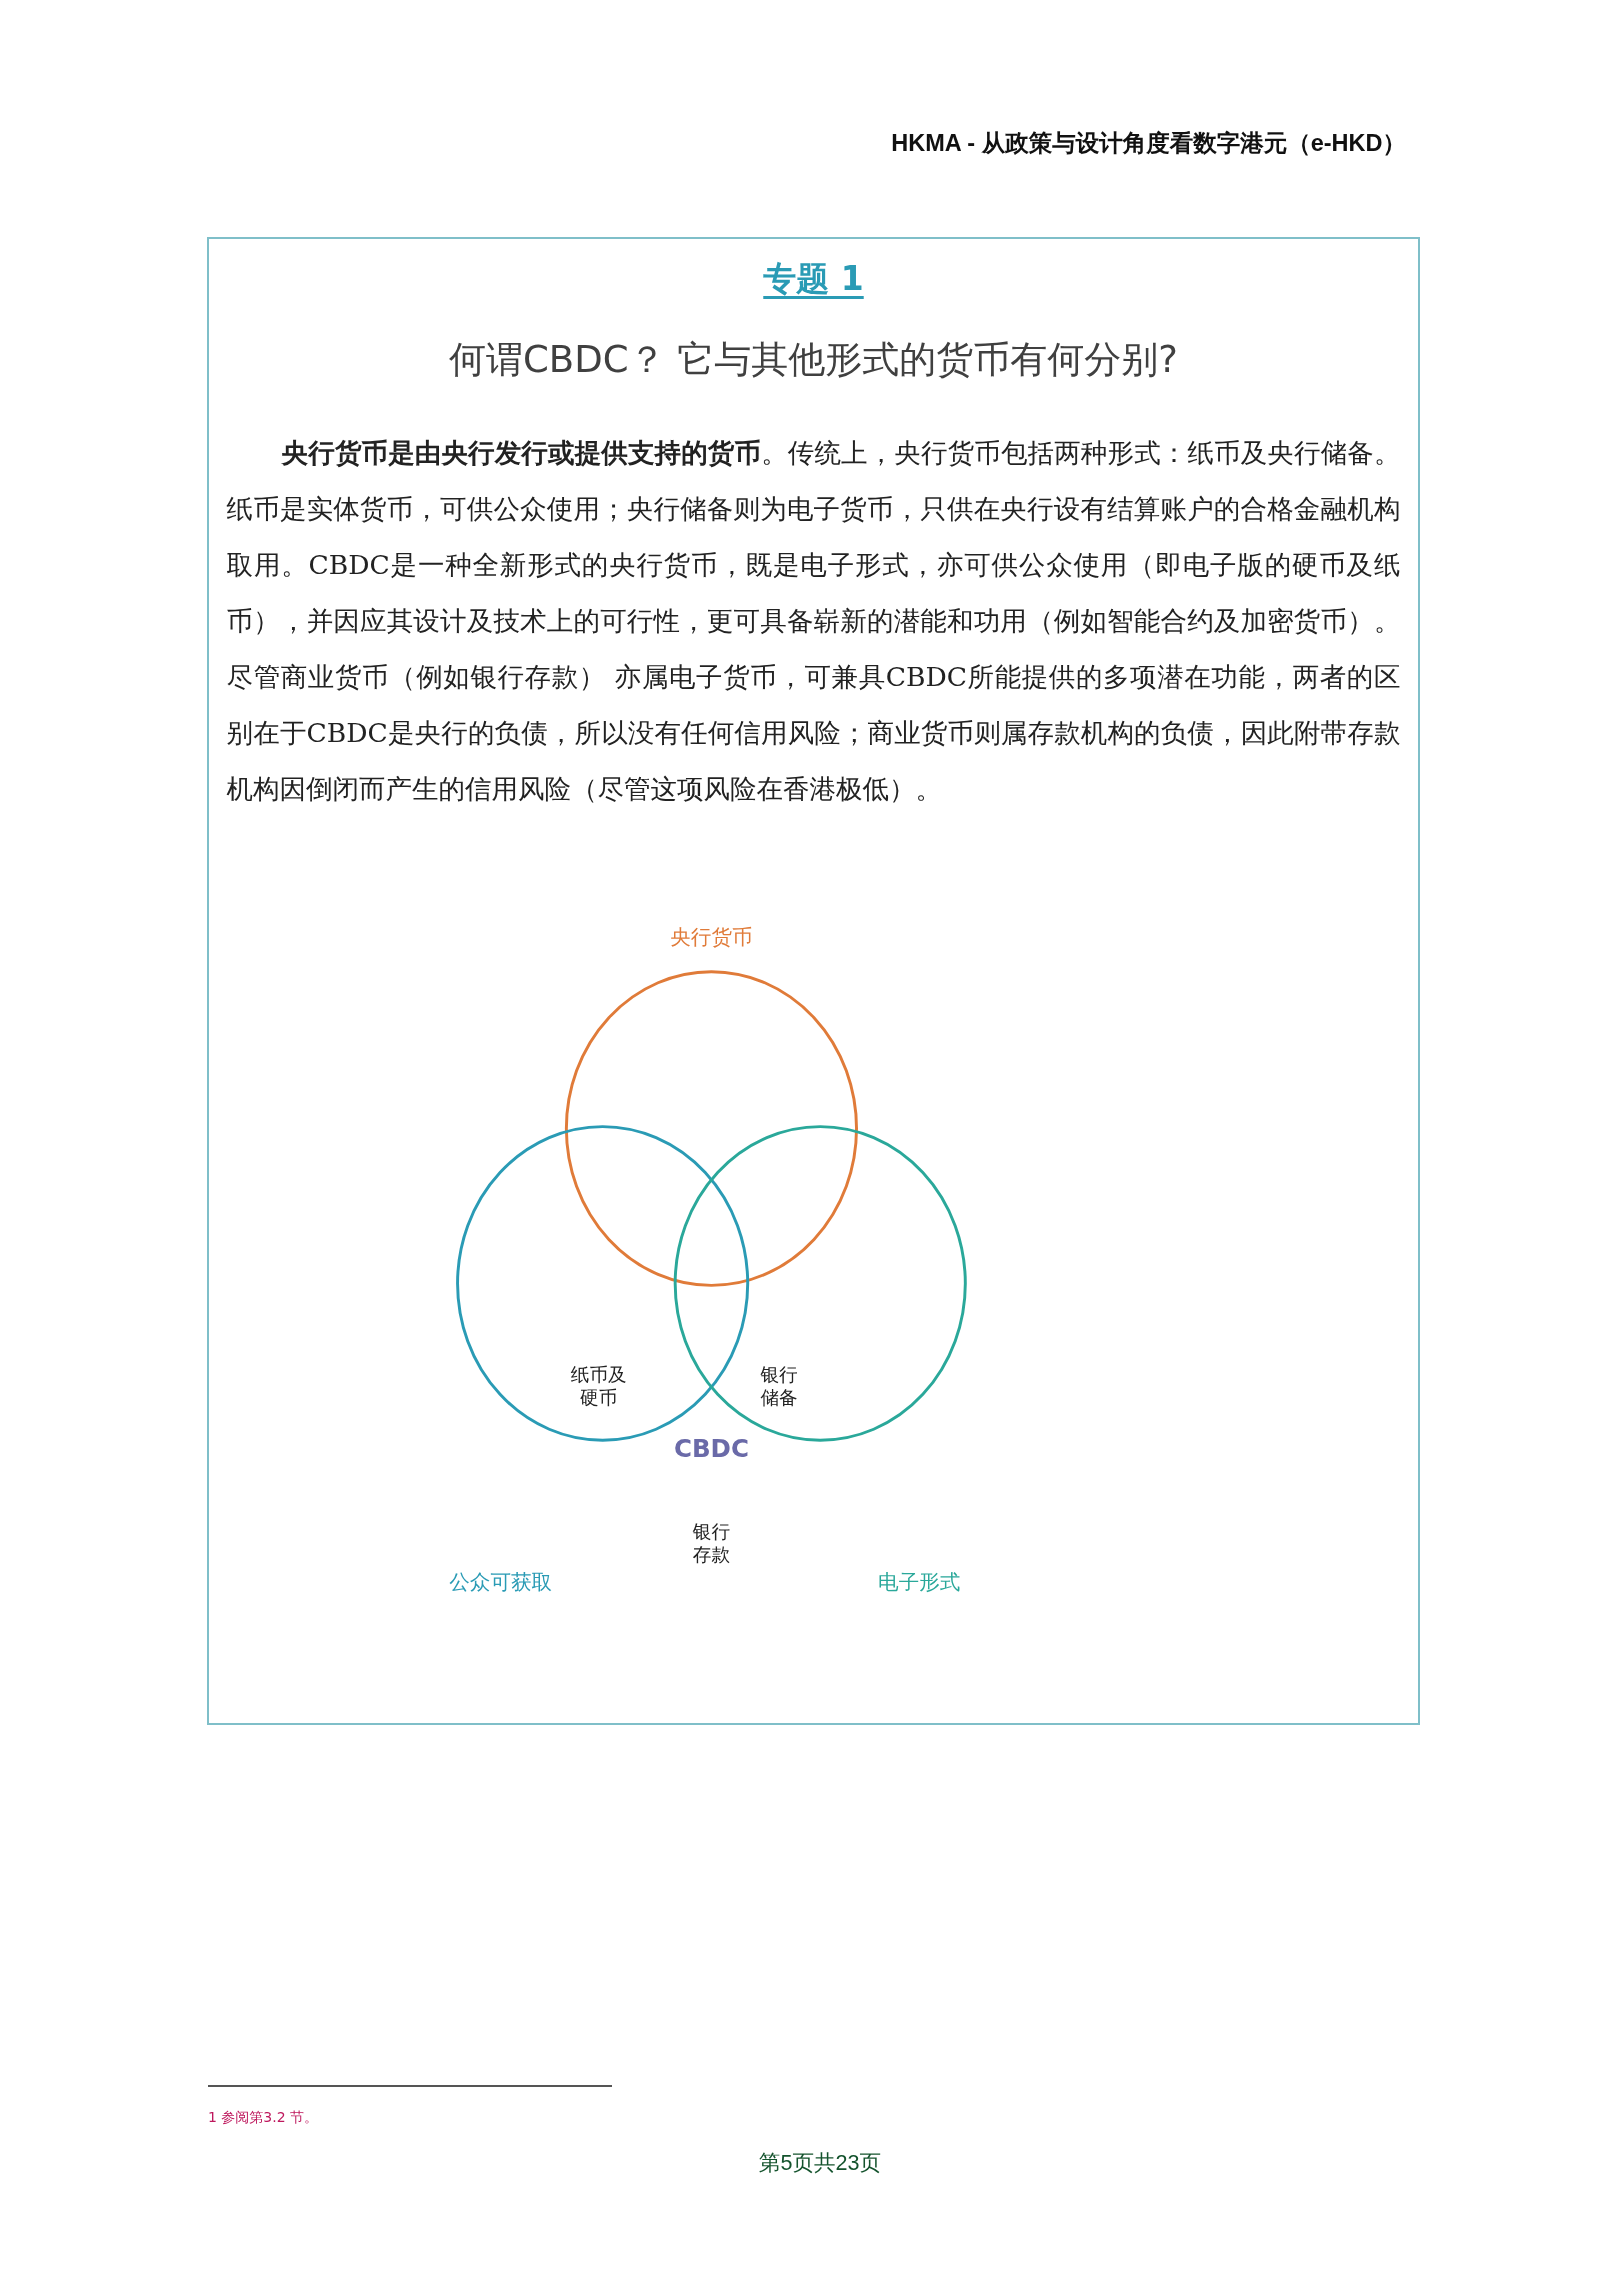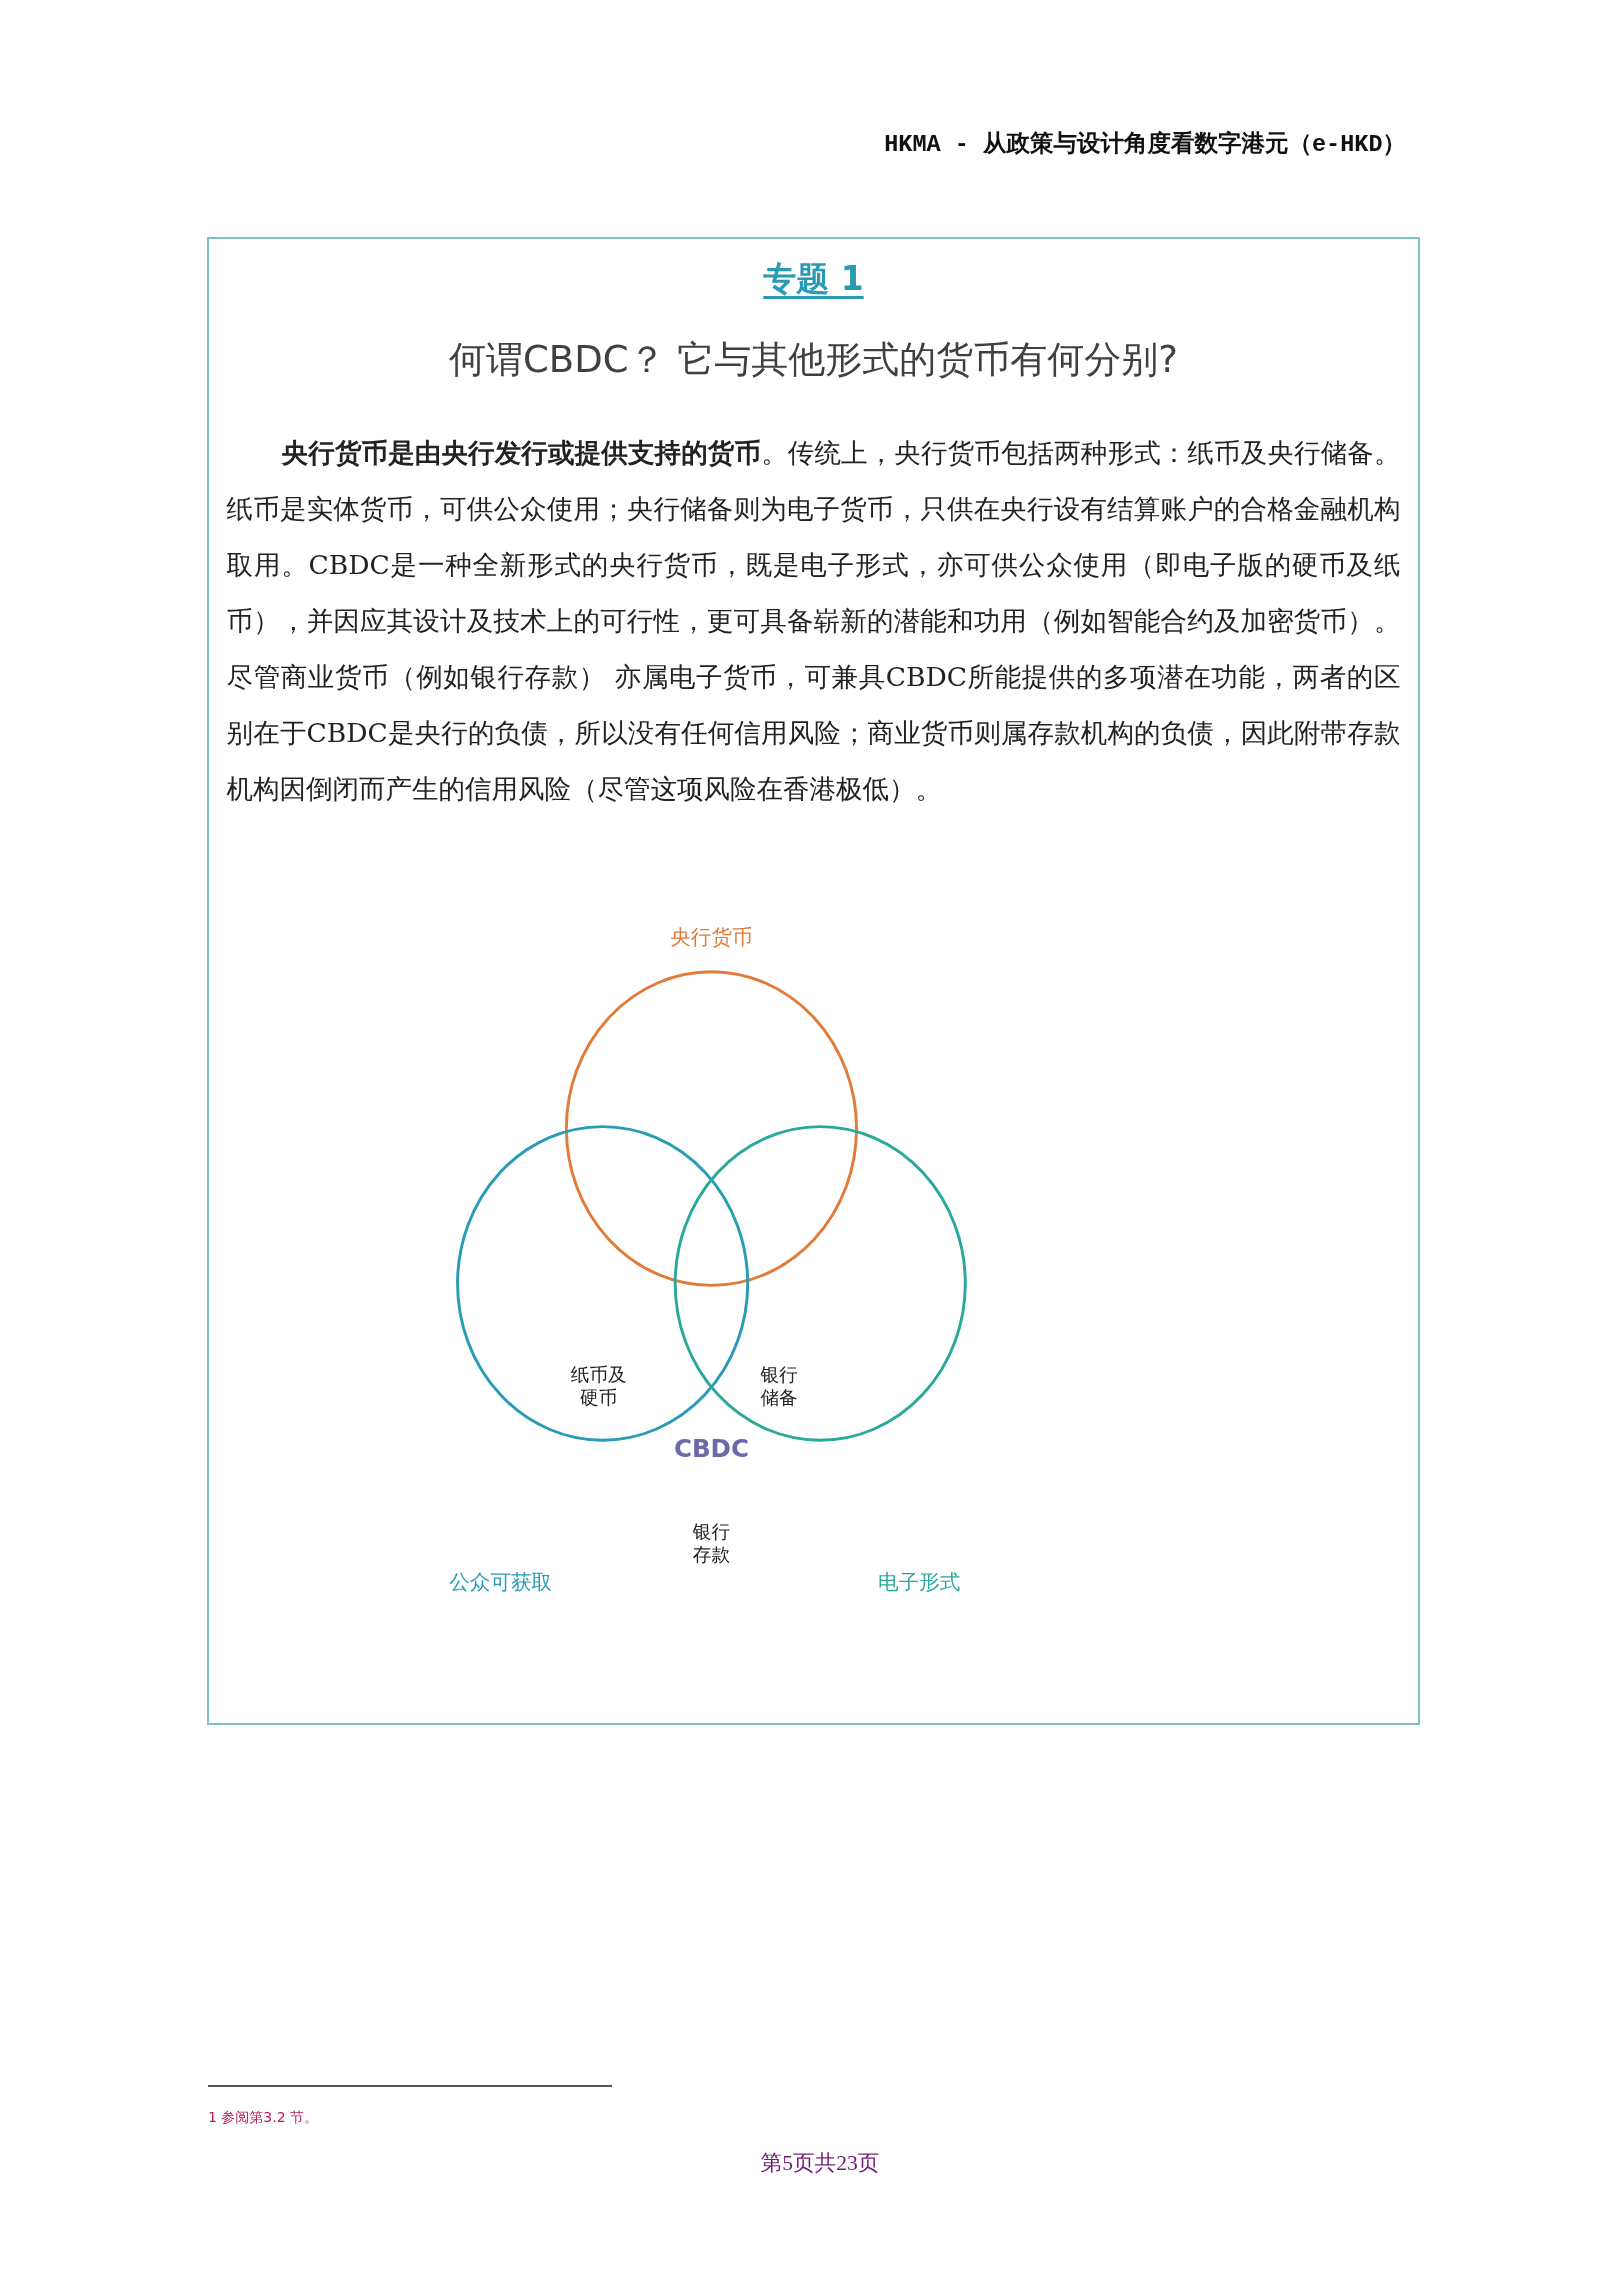--- a/index.html
+++ b/index.html
@@ -1,33 +1,33 @@
 <!DOCTYPE html>
 <html><head>
 <meta charset="utf-8">
 <style>
   html, body { margin:0; padding:0; background:#ffffff; }
   body { width:1620px; height:2292px; position:relative; overflow:hidden; font-family:"DejaVu Serif", serif; color:#1a1a1a; }
-  .header { position:absolute; top:127px; right:214px; font-family:Liberation Mono, monospace; font-weight:bold; font-size:23.5px; color:#111; }
+  .header { position:absolute; top:127px; right:214px; font-family:Liberation Sans, sans-serif; font-weight:bold; font-size:23.5px; color:#111; }
   .box { position:absolute; left:207px; top:237px; width:1213px; height:1488px; border:2.9px solid #7fbfc9; box-sizing:border-box; }
   .topic { position:absolute; left:0; right:0; top:17.6px; text-align:center; }
   .topic span { font-family:"DejaVu Sans", sans-serif; font-weight:bold; font-size:33px; color:#2a9bb5; text-decoration:underline; text-underline-offset:5.9px; }
   .title { position:absolute; left:0; right:0; top:96px; text-align:center; font-family:"DejaVu Sans", sans-serif; font-size:37px; color:#404040; }
   .para { position:absolute; left:17.6px; right:17.6px; font-size:26.5px; line-height:56px; text-align:justify; color:#222; }
   .para1 { top:186px; text-indent:55px; }
   .para2 { top:1176px; text-indent:55px; }
   .bold { font-weight:bold; font-family:"DejaVu Sans", sans-serif; }
   .venn { position:absolute; left:127px; top:669px; width:745px; height:745px; }
   .venn svg { width:100%; height:100%; }
   .caption { position:absolute; left:809px; top:902px; width:284px; font-family:"Liberation Sans", sans-serif; font-size:17.6px; line-height:27.4px; color:#222; }
   .caption b { font-weight:bold; }
   .sup { font-size:15.7px; vertical-align:super; font-weight:bold; }
   .fn-rule { position:absolute; left:208px; top:2085px; width:404px; height:2px; background:#555; }
   .footnote { position:absolute; left:208px; top:2109px; font-family:"DejaVu Sans", sans-serif; font-size:14px; color:#be185d; }
-  .pagenum { position:absolute; left:0; right:0; top:2148px; text-align:center; font-family:Liberation Serif, serif; font-size:21.6px; color:#701a75;padding-left:20px; }
+  .pagenum { position:absolute; left:0; right:0; top:2148px; text-align:center; font-family:Liberation Sans, sans-serif; font-size:21.6px; color:#14532d;padding-left:20px; }
 </style>
 </head>
 <body>
 
 <div class="header">HKMA - 从政策与设计角度看数字港元（e-HKD）</div>
 
 <div class="box">
   <div class="topic">
     <span>专题 1</span>
   </div>

